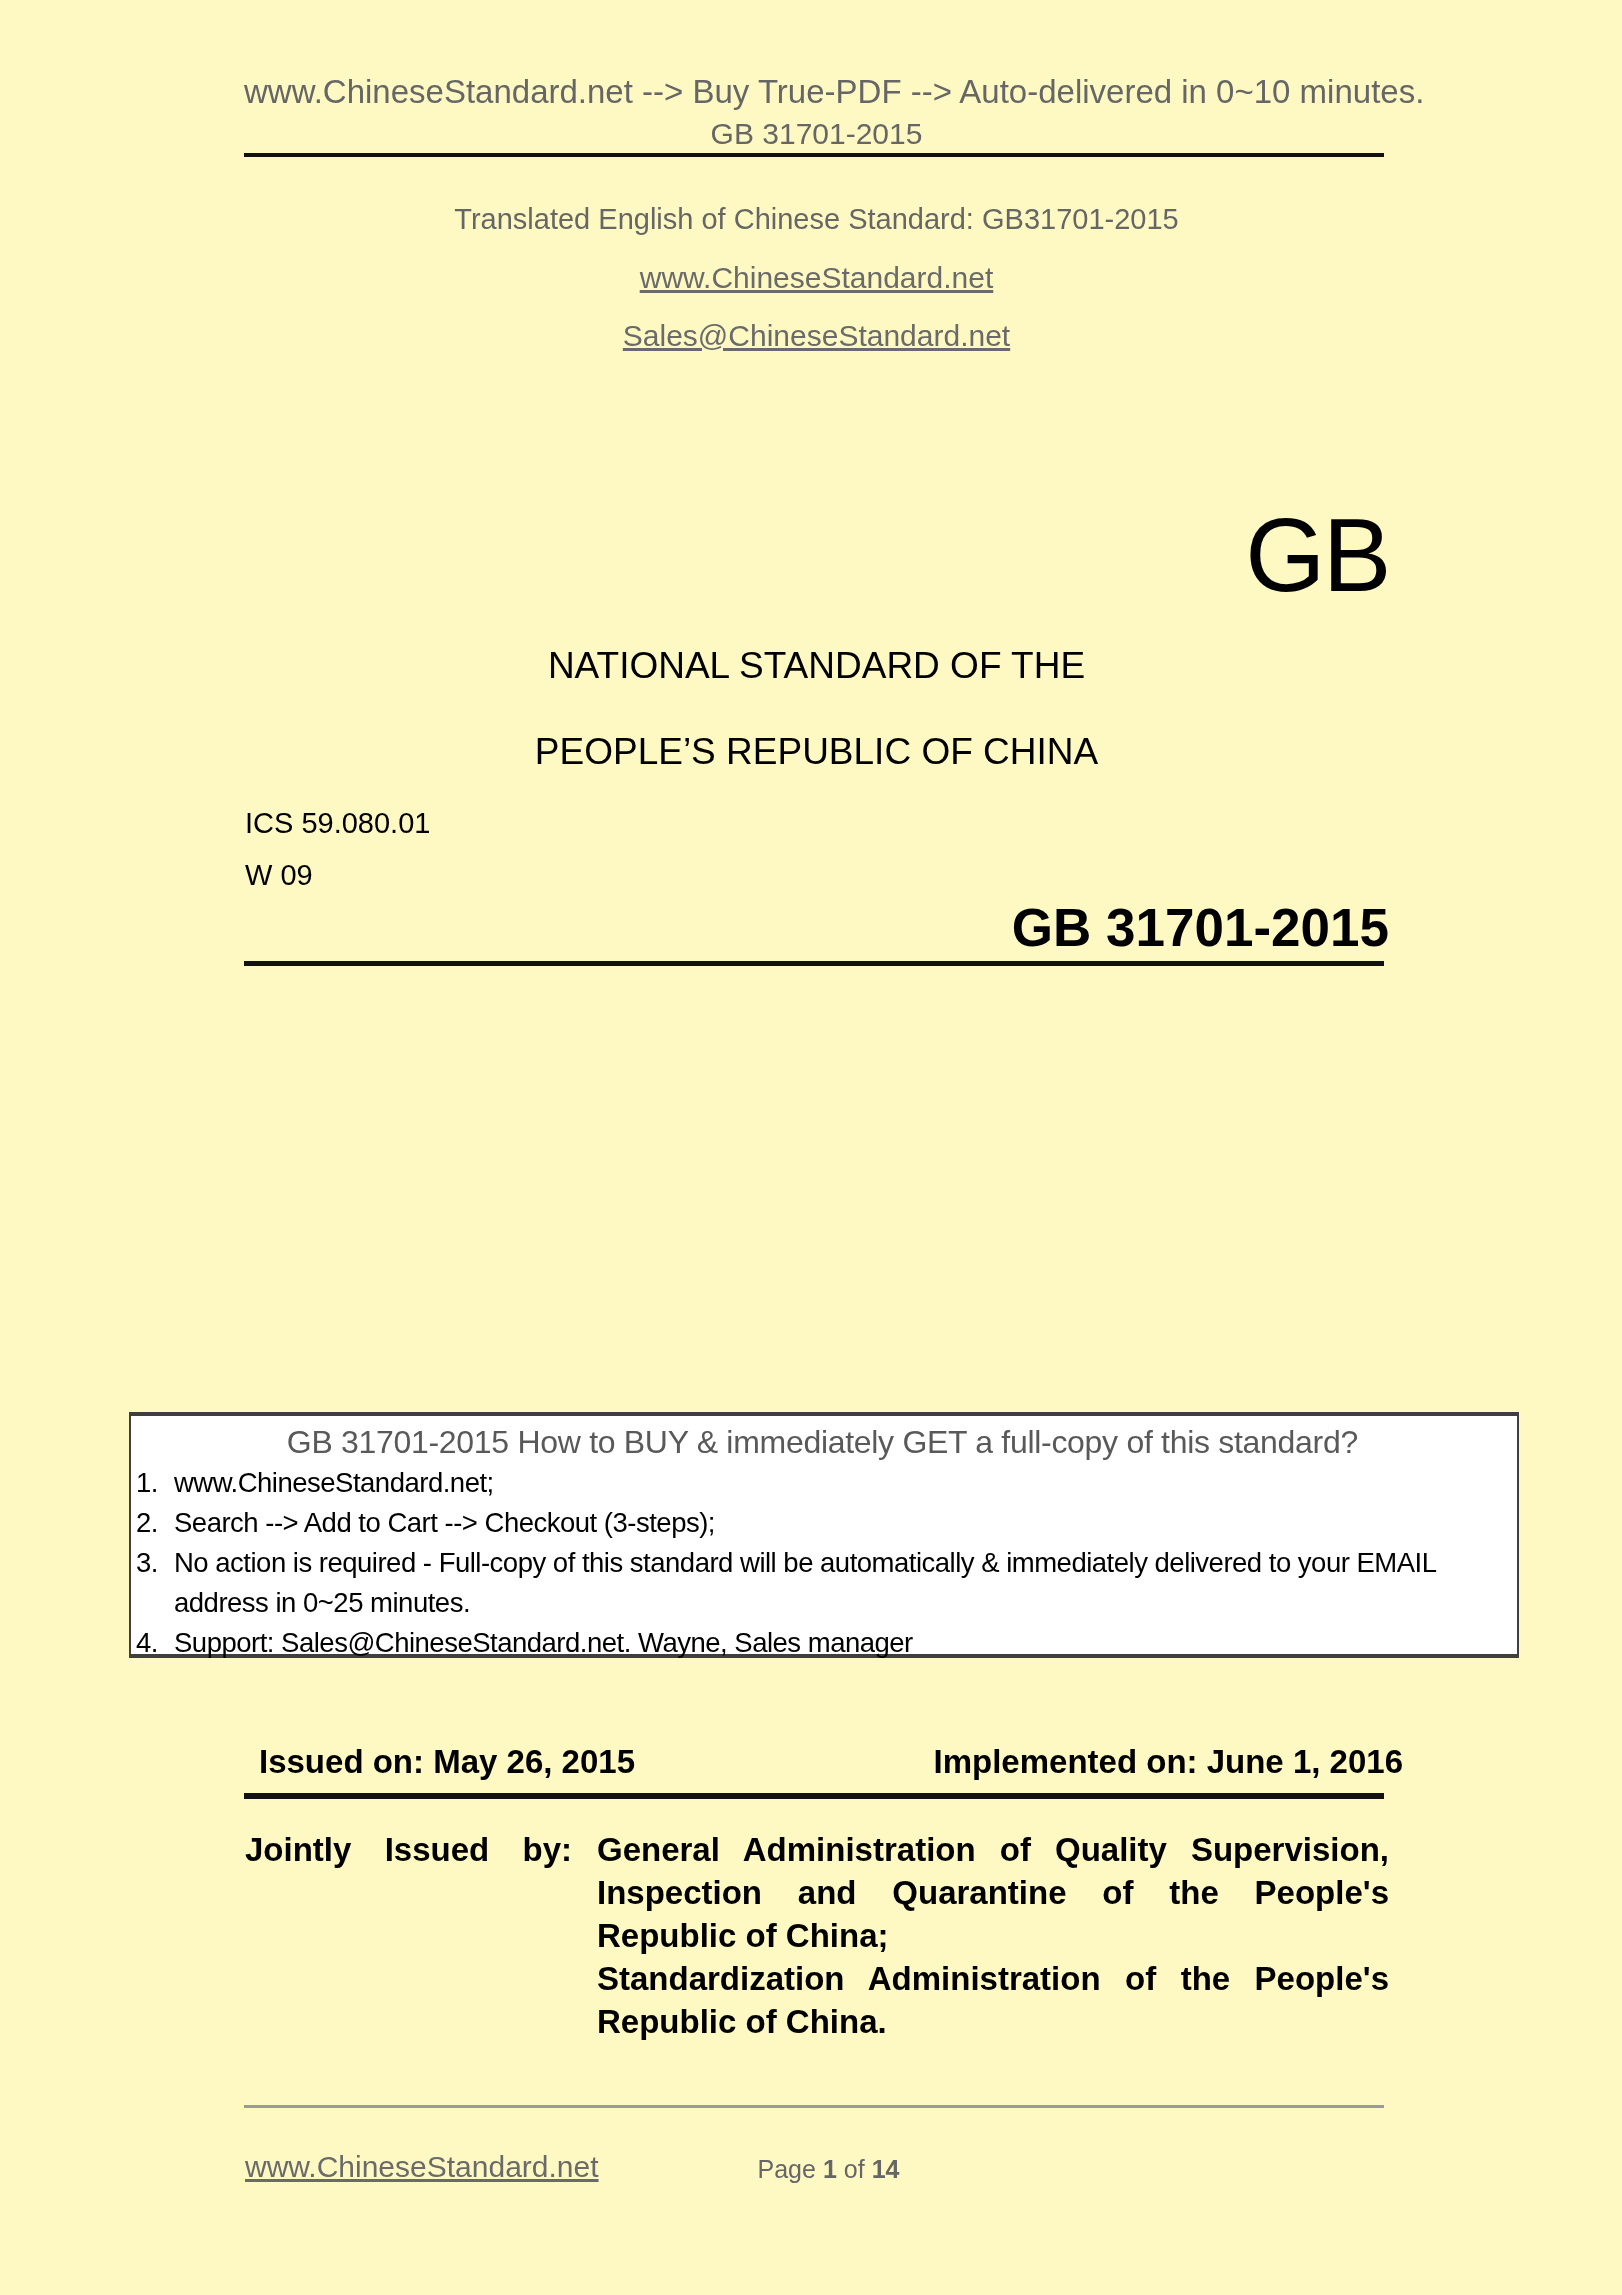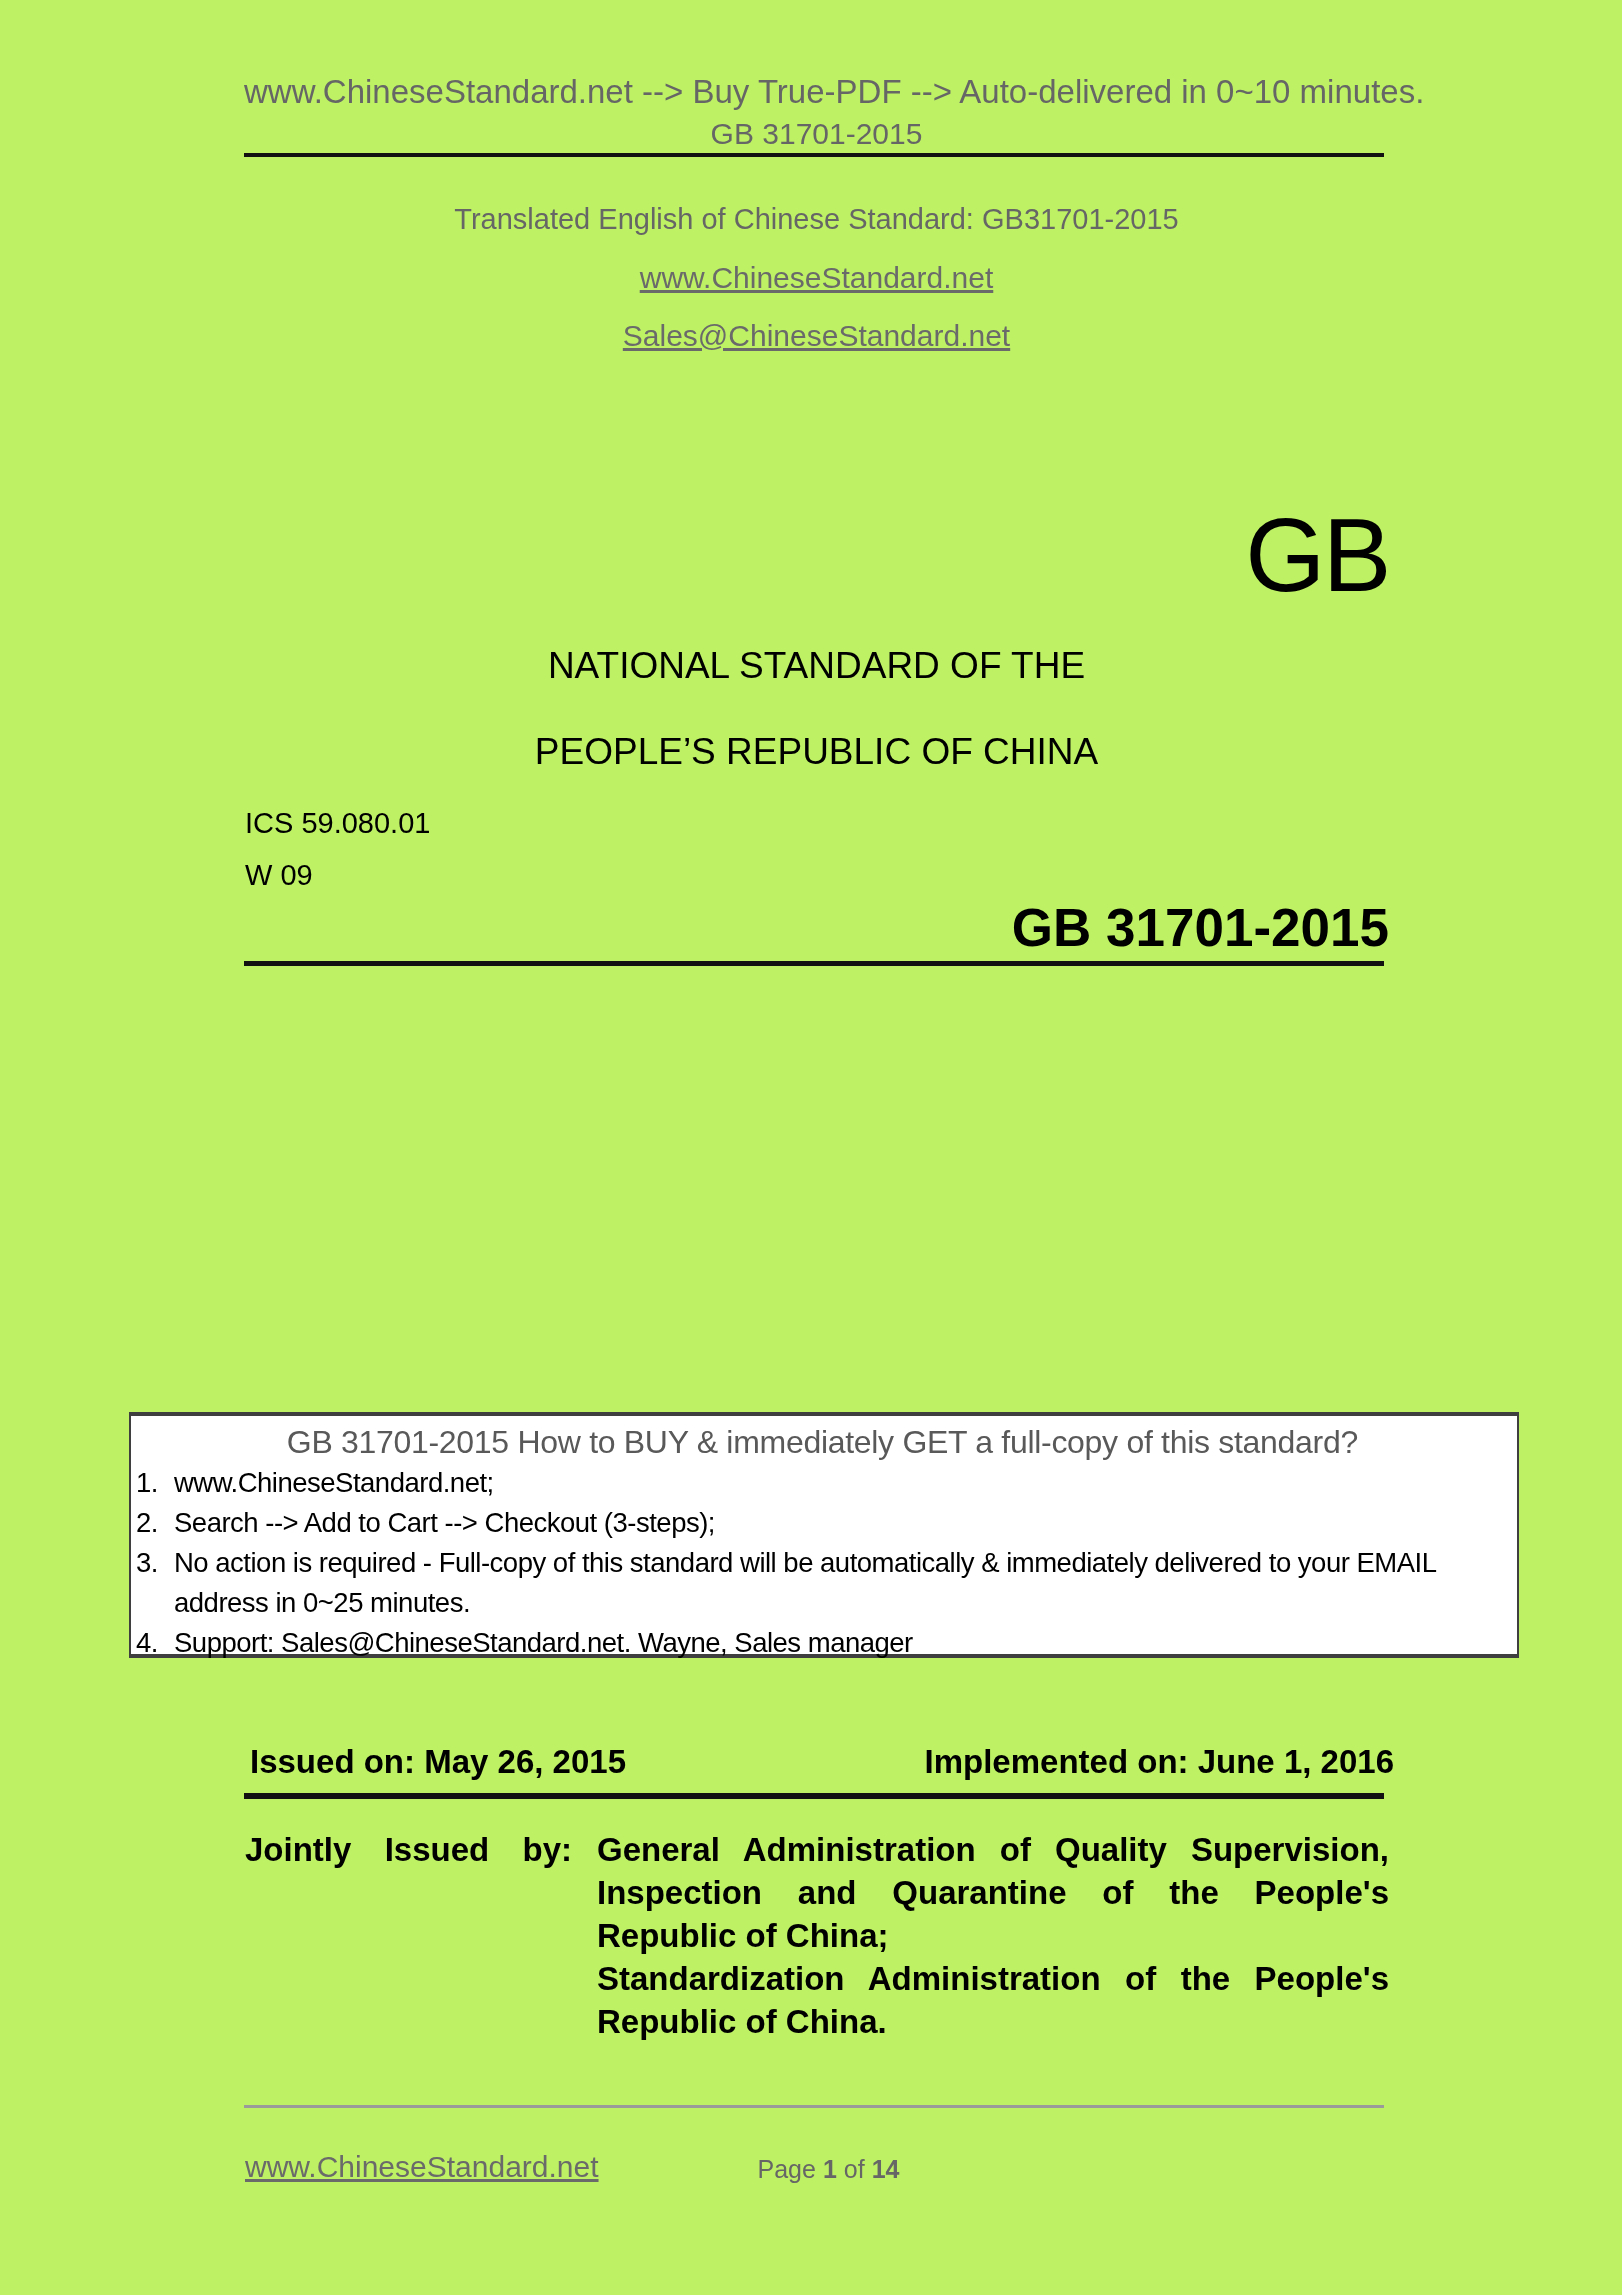--- a/index.html
+++ b/index.html
@@ -6,21 +6,21 @@
     --gray_text:#666666;
     --link_gray:#6a6a6a;
     --heading_gray:#595959;
     --rule_black:#111111;
     --border_gray:#3f3f3f;
     --footer_rule:#9a9a9a;
   }
   *{margin:0;padding:0;box-sizing:border-box;}
   html,body{background:#ffffff;}
   body{font-family:"Liberation Sans","DejaVu Sans",sans-serif;color:#000;}
-  .page{position:relative;width:1623px;height:2295px;background:#bef264;overflow:hidden;}
+  .page{position:relative;width:1623px;height:2295px;background:#fef9c3;overflow:hidden;}
 
   
   .top-line1{position:absolute;top:73px;left:244px;width:1145px;text-align:center;
              font-size:33px;color:var(--gray_text);white-space:nowrap;}
   .top-line2{position:absolute;top:117px;left:244px;width:1145px;text-align:center;
              font-size:30px;color:var(--gray_text);}
   .rule{position:absolute;left:244px;width:1140px;background:var(--rule_black);}
   .rule-top{top:153px;height:4.2px;}
 
   
@@ -54,21 +54,21 @@
   .buy-box{position:absolute;top:1412px;left:129px;width:1390px;height:246px;
            border:2.5px solid var(--border_gray);border-top-width:4.2px;border-bottom-width:4.2px;
            background:#fff;padding:5px 8.3px 0 5px;}
   .buy-heading{text-align:center;font-size:32px;font-weight:normal;color:var(--heading_gray);
                letter-spacing:-0.3px;line-height:42px;}
   .buy-item{display:flex;font-size:27.5px;line-height:40px;letter-spacing:-0.5px;}
   .buy-item .num{width:38px;flex:0 0 38px;}
   .buy-item .txt{flex:1;}
 
   
-  .dates{position:absolute;top:1743px;left:250px;width:1144px;display:flex;
+  .dates{position:absolute;top:1743px;left:259px;width:1144px;display:flex;
          justify-content:space-between;font-size:33px;font-weight:bold;}
   .rule-dates{top:1793px;height:5.8px;}
 
   
   .issuer-label{position:absolute;top:1828px;left:245px;width:327px;font-size:33px;
                 font-weight:bold;text-align:justify;text-align-last:justify;line-height:43px;}
   .issuer-lines{position:absolute;top:1828px;left:597px;width:792px;font-size:33px;
                 font-weight:bold;line-height:43px;}
   .issuer-lines .just{text-align:justify;text-align-last:justify;}
   .issuer-lines .plain{text-align:left;}

